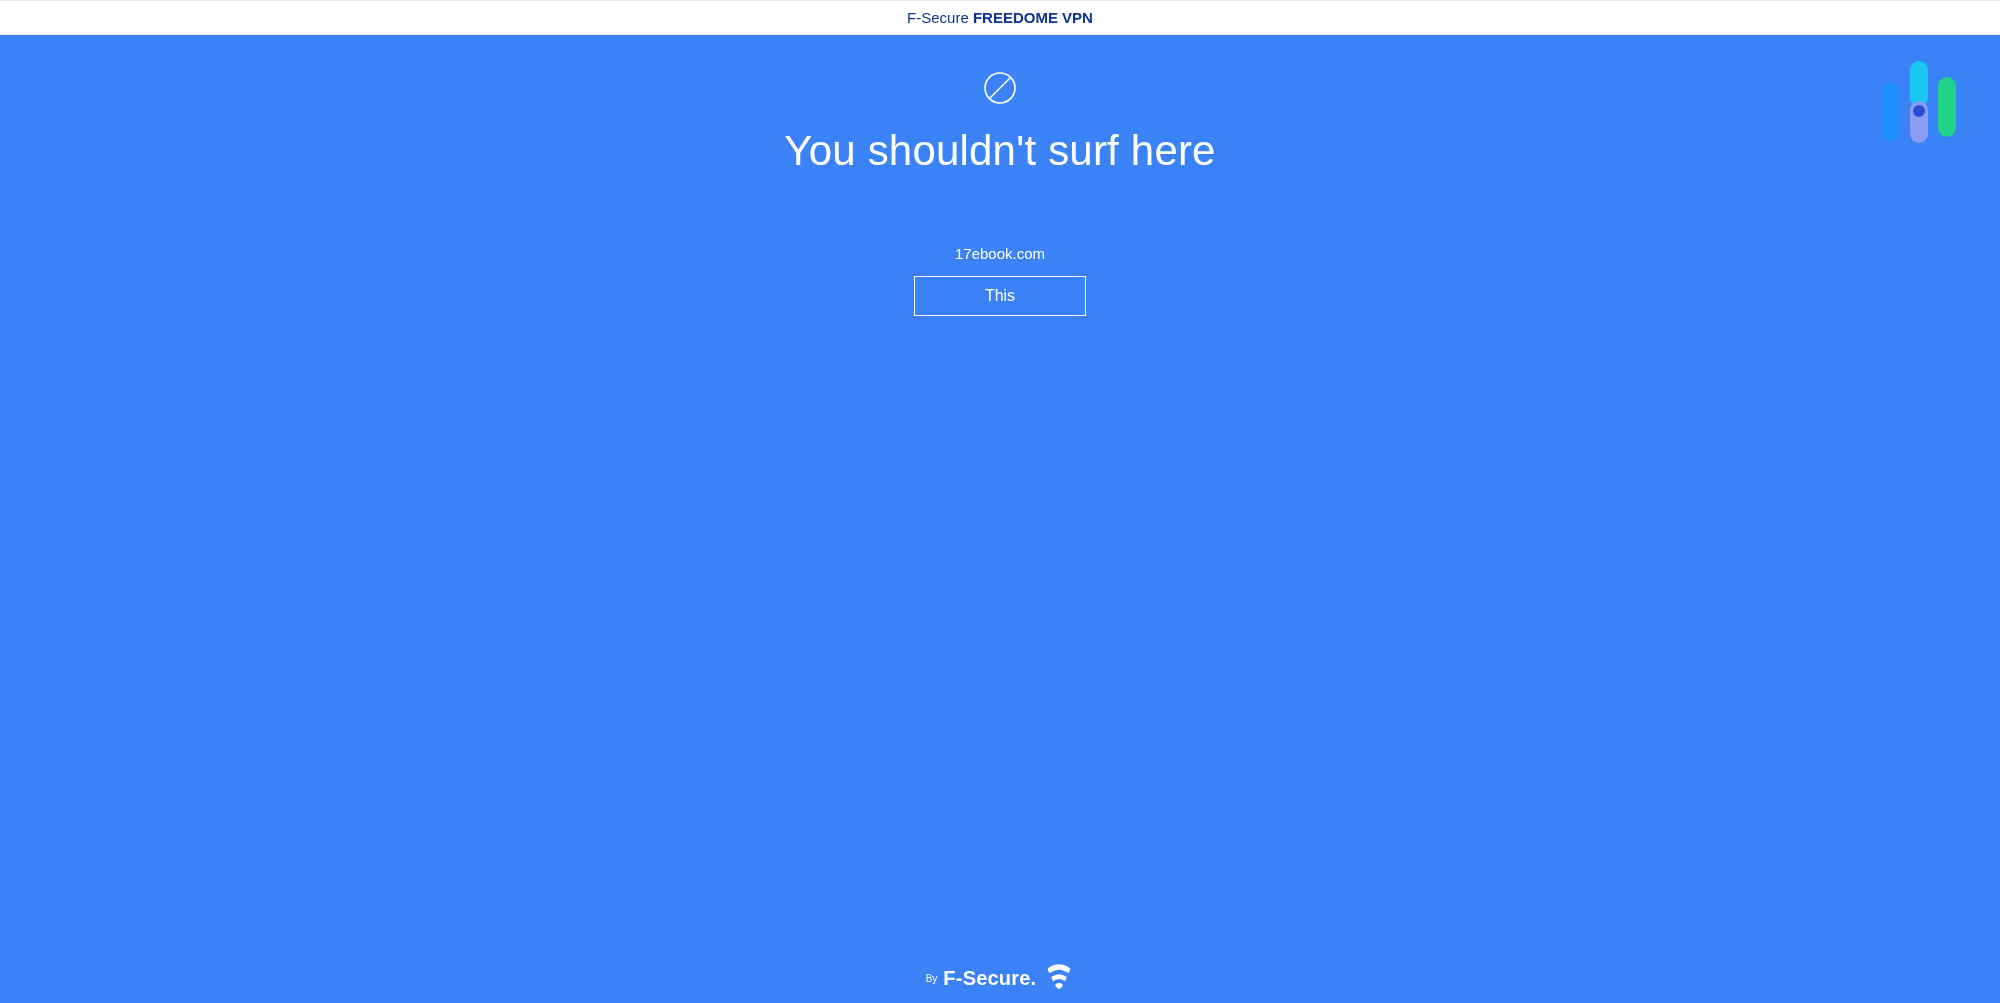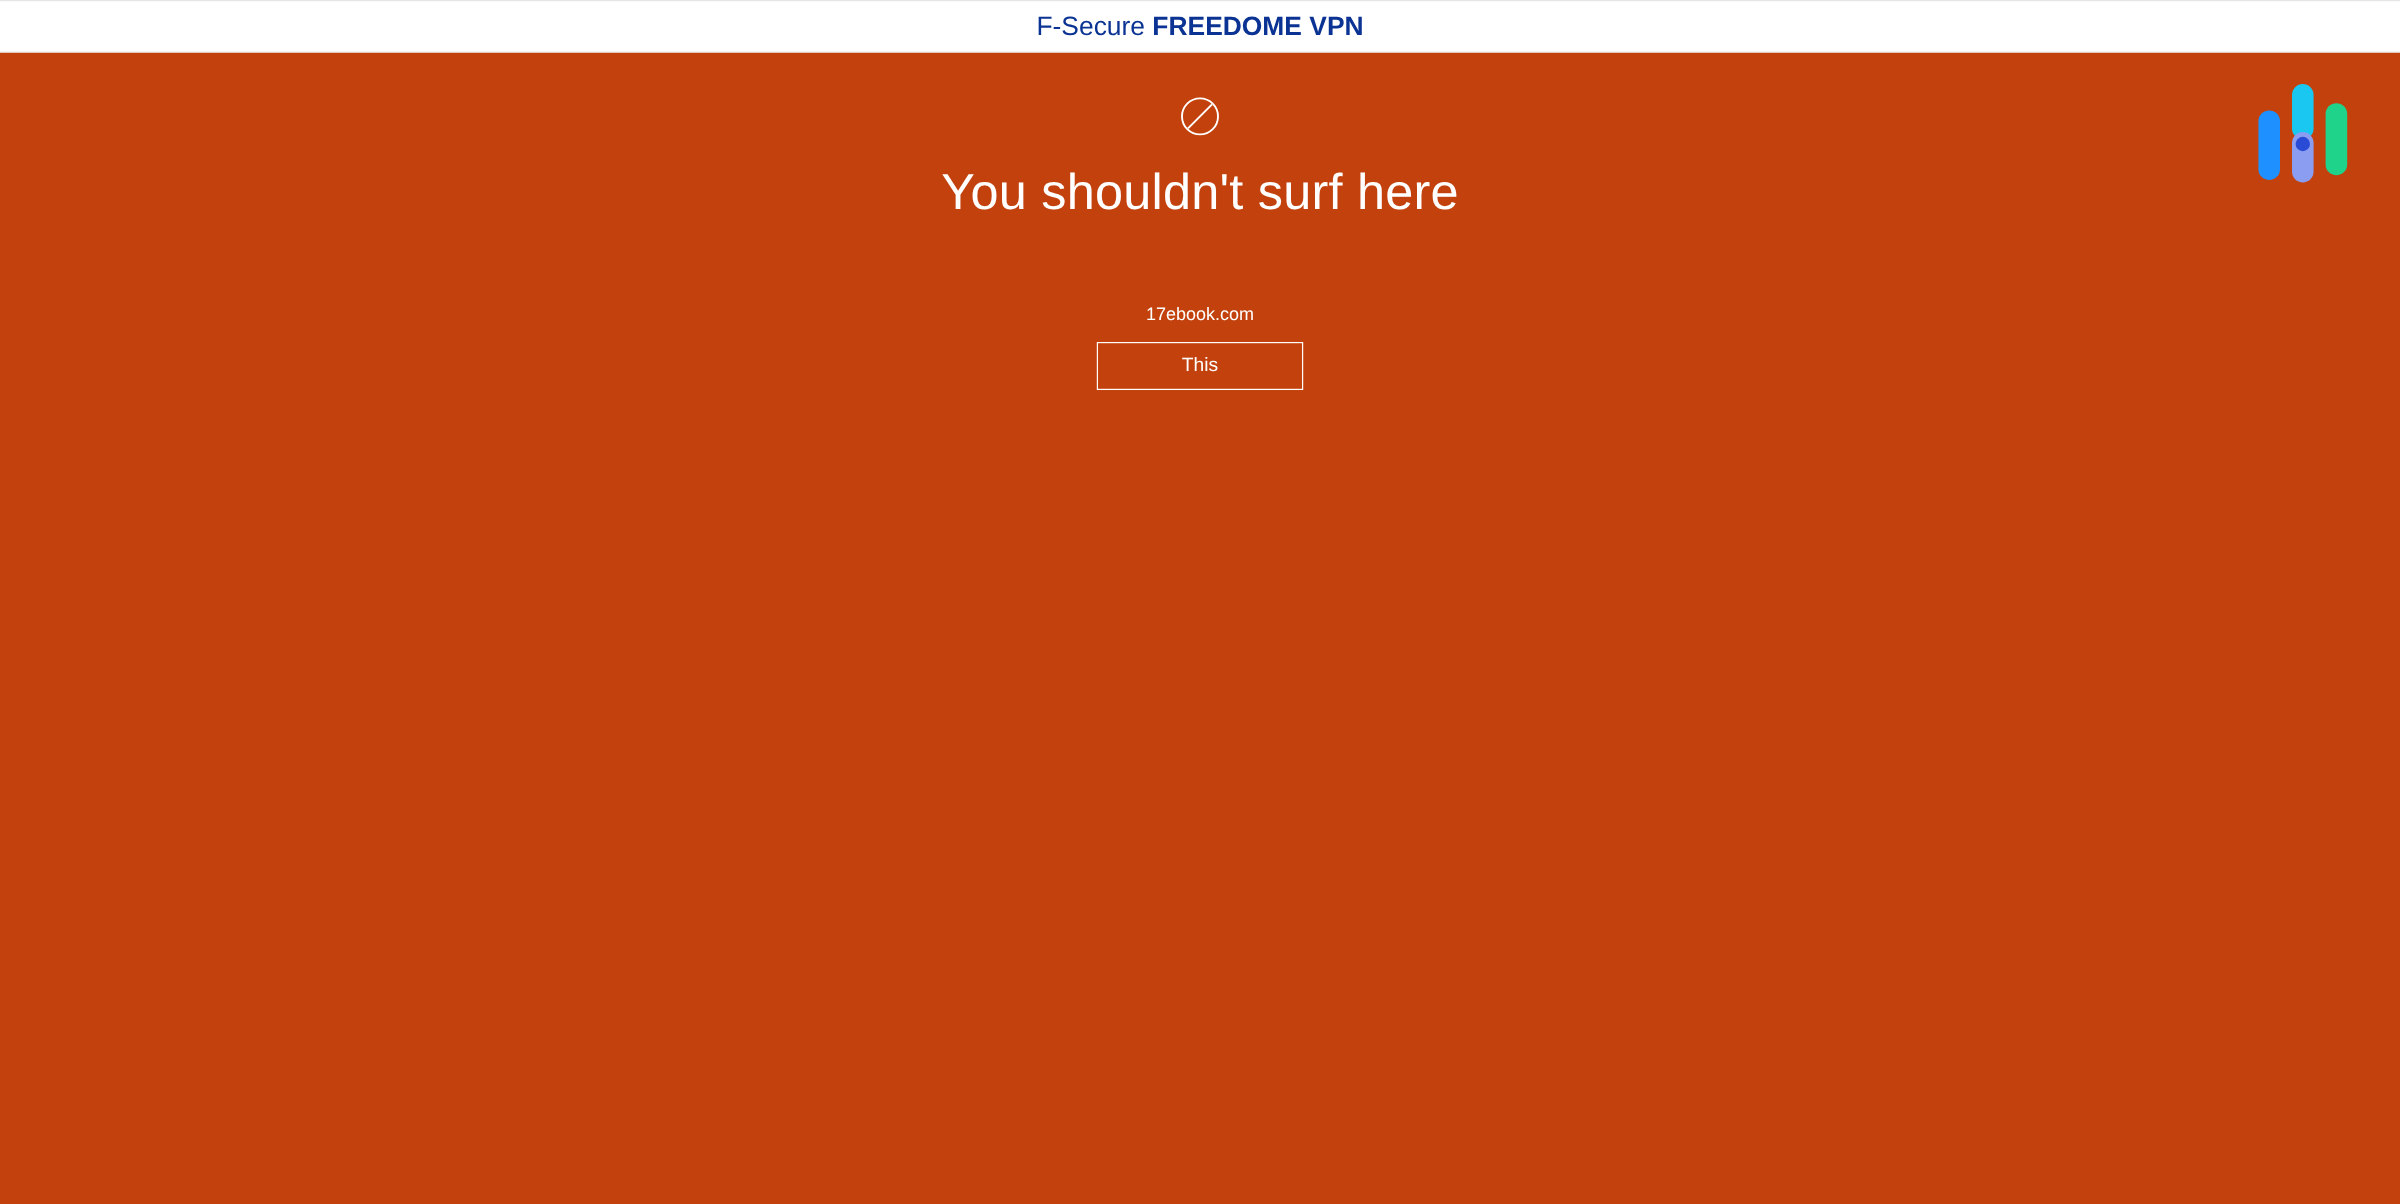--- a/index.html
+++ b/index.html
@@ -11,28 +11,28 @@
     flex-direction: column;
     min-height: 100vh;
   }
   .topbar {
     background: #ffffff;
     border-top: 1px solid #e5e5e5;
     border-bottom: 1px solid #e5e5e5;
     padding: 8px 0;
     text-align: center;
     color: #0b3393;
-    font-size: 22px;
+    font-size: 15px;
     font-weight: 400;
   }
   .topbar .brand-prefix { font-weight: 400; }
   .topbar .brand-product { font-weight: 700; }
   .main {
     flex: 1;
-    background: #c2410c;
+    background: #3b82f6;
     color: #ffffff;
     position: relative;
     display: flex;
     flex-direction: column;
     align-items: center;
     padding-top: 36px;
   }
   .block-icon { margin-bottom: 22px; }
   .block-icon svg { display: block; }
   .heading {
@@ -128,14 +128,25 @@
     </svg>
   </div>
 
   <h1 class="heading">You shouldn't surf here</h1>
 
   <div class="domain-text">17ebook.com</div>
 
 
   <button class="close-btn">This</button>
 
+  <div class="footer">
+    <span class="by">By</span>
+    <span class="fsecure-word">F-Secure.</span>
+    <span>
+      <svg width="30" height="30" viewBox="0 0 32 32">
+        <path d="M4 8 C12 2, 20 2, 28 8 C28 10, 27 12, 26 13 C19 8, 13 8, 6 13 C5 12, 4 10, 4 8 Z" fill="#ffffff"></path>
+        <path d="M8 17 C14 13, 18 13, 24 17 C24 19, 23 20.5, 22 21.5 C18 18.5, 14 18.5, 10 21.5 C9 20.5, 8 19, 8 17 Z" fill="#ffffff"></path>
+        <path d="M12 25 C15 23, 17 23, 20 25 C20 27, 18 29, 16 30 C14 29, 12 27, 12 25 Z" fill="#ffffff"></path>
+      </svg>
+    </span>
+  </div>
 
 </div>
 
 </body></html>

